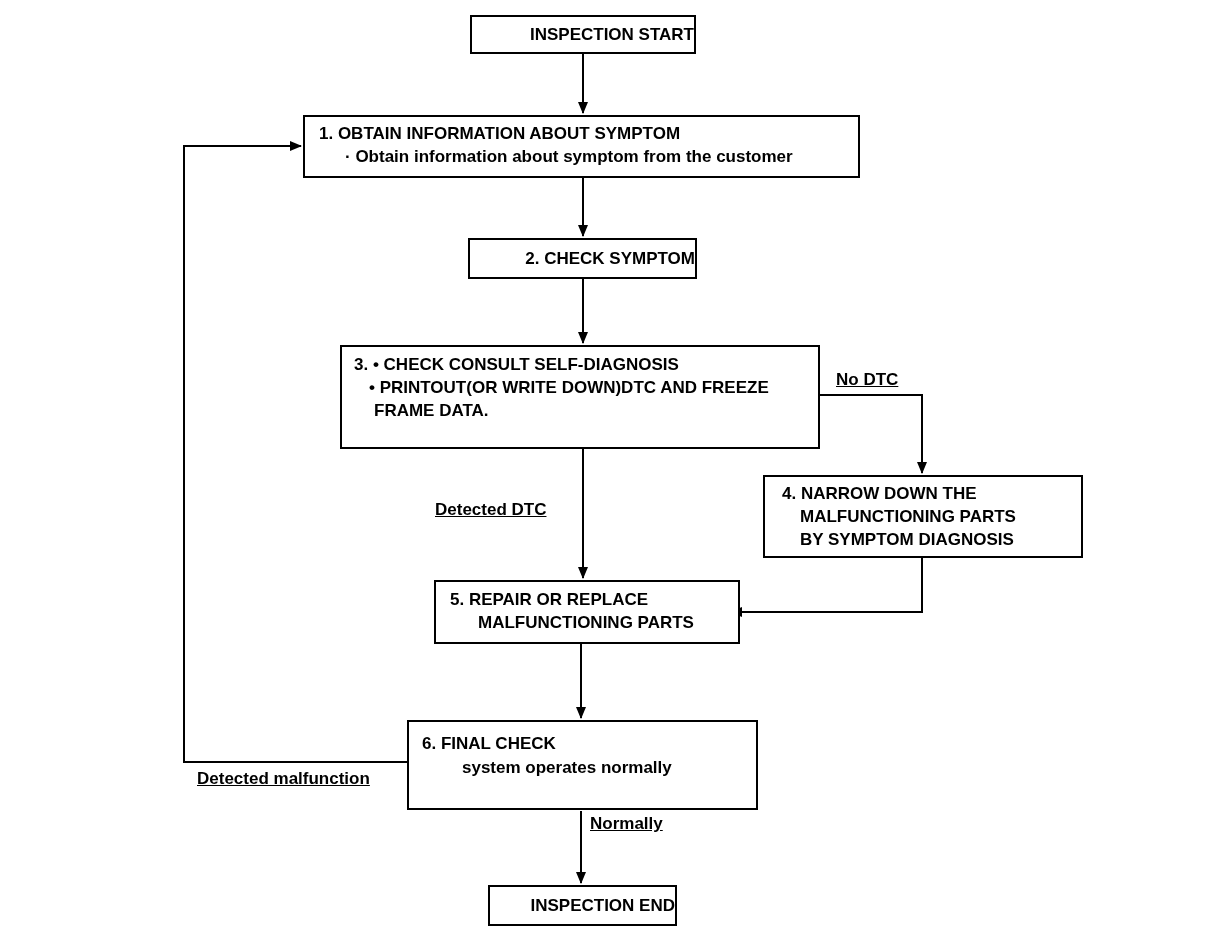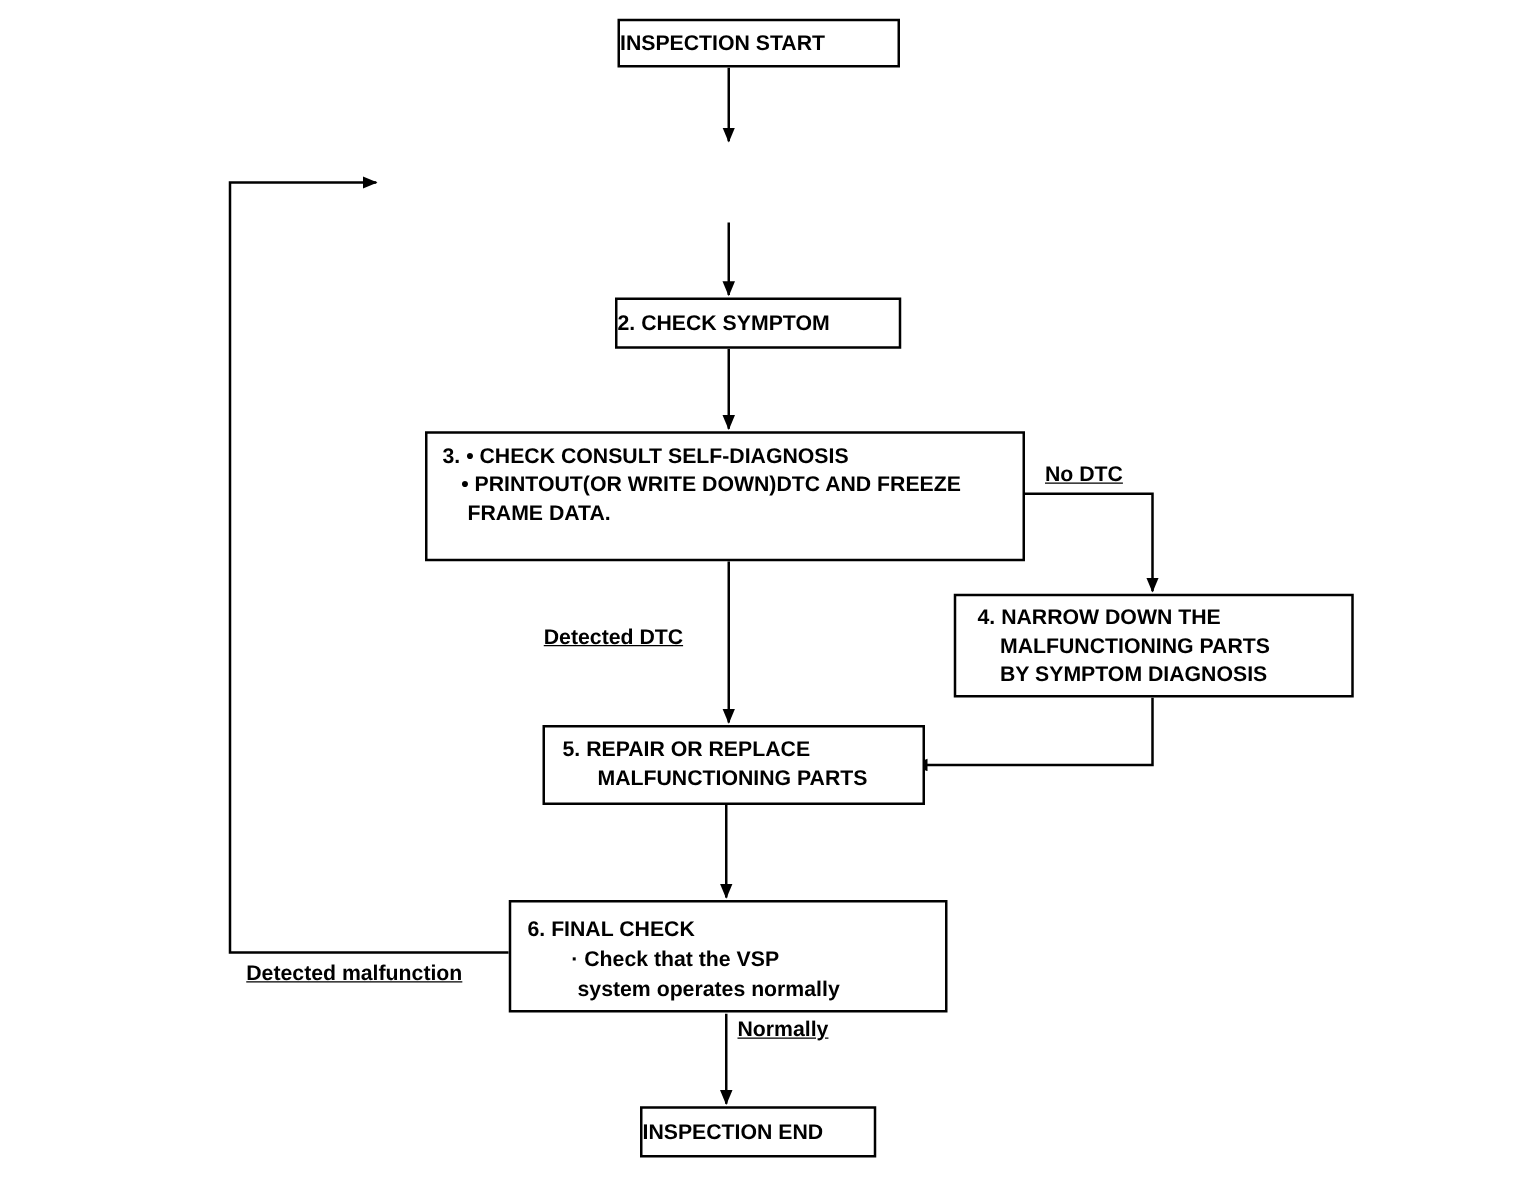--- a/index.html
+++ b/index.html
@@ -20,23 +20,22 @@
   #wires{position:absolute;left:0;top:0;width:1216px;height:944px;}
   .node{
     position:absolute;
     background:var(--bg);
     border:2px solid var(--line);
     box-sizing:border-box;
     font-size:17px;
     line-height:23px;
   }
   .node.centered{
-    display:flex;align-items:center;justify-content:flex-start;
+    display:flex;align-items:center;justify-content:flex-end;
     text-align:center;
-    margin-left:24px;
   }
   .line{white-space:nowrap;}
   .edge-label{
     position:absolute;
     font-size:17px;
     line-height:21px;
     white-space:nowrap;
     text-decoration:underline;
   }
   
@@ -88,20 +87,24 @@
       <path d="M581 644 L581 718" marker-end="url(#arrow)"></path>
       <path d="M581 811 L581 883" marker-end="url(#arrow)"></path>
       <path d="M407 762 L184 762 L184 146 L301 146" marker-end="url(#arrow)"></path>
     </g>
   </svg>
 
   <div id="n-start" class="node centered">
     <span>INSPECTION START</span>
   </div>
 
+  <div id="n-step1" class="node">
+    <div class="line l1">1. OBTAIN INFORMATION ABOUT SYMPTOM</div>
+    <div class="line l2">· Obtain information about symptom from the customer</div>
+  </div>
 
   <div id="n-step2" class="node centered">
     <span>2. CHECK SYMPTOM</span>
   </div>
 
   <div id="n-step3" class="node">
     <div class="line l1">3. • CHECK CONSULT SELF-DIAGNOSIS</div>
     <div class="line l3">• PRINTOUT(OR WRITE DOWN)DTC AND FREEZE</div>
     <div class="line l4">FRAME DATA.</div>
   </div>
@@ -112,21 +115,20 @@
     <div class="line l3">BY SYMPTOM DIAGNOSIS</div>
   </div>
 
   <div id="n-step5" class="node">
     <div class="line l1">5. REPAIR OR REPLACE</div>
     <div class="line l2">MALFUNCTIONING PARTS</div>
   </div>
 
   <div id="n-step6" class="node">
     <div class="line l1">6. FINAL CHECK</div>
-    <div class="line l2">· Check that the VSP</div>
     <div class="line l3">system operates normally</div>
   </div>
 
   <div id="n-end" class="node centered">
     <span>INSPECTION END</span>
   </div>
 
   <div id="lbl-no-dtc" class="edge-label">No DTC</div>
   <div id="lbl-detected-dtc" class="edge-label">Detected DTC</div>
   <div id="lbl-detected-malfunction" class="edge-label">Detected malfunction</div>

